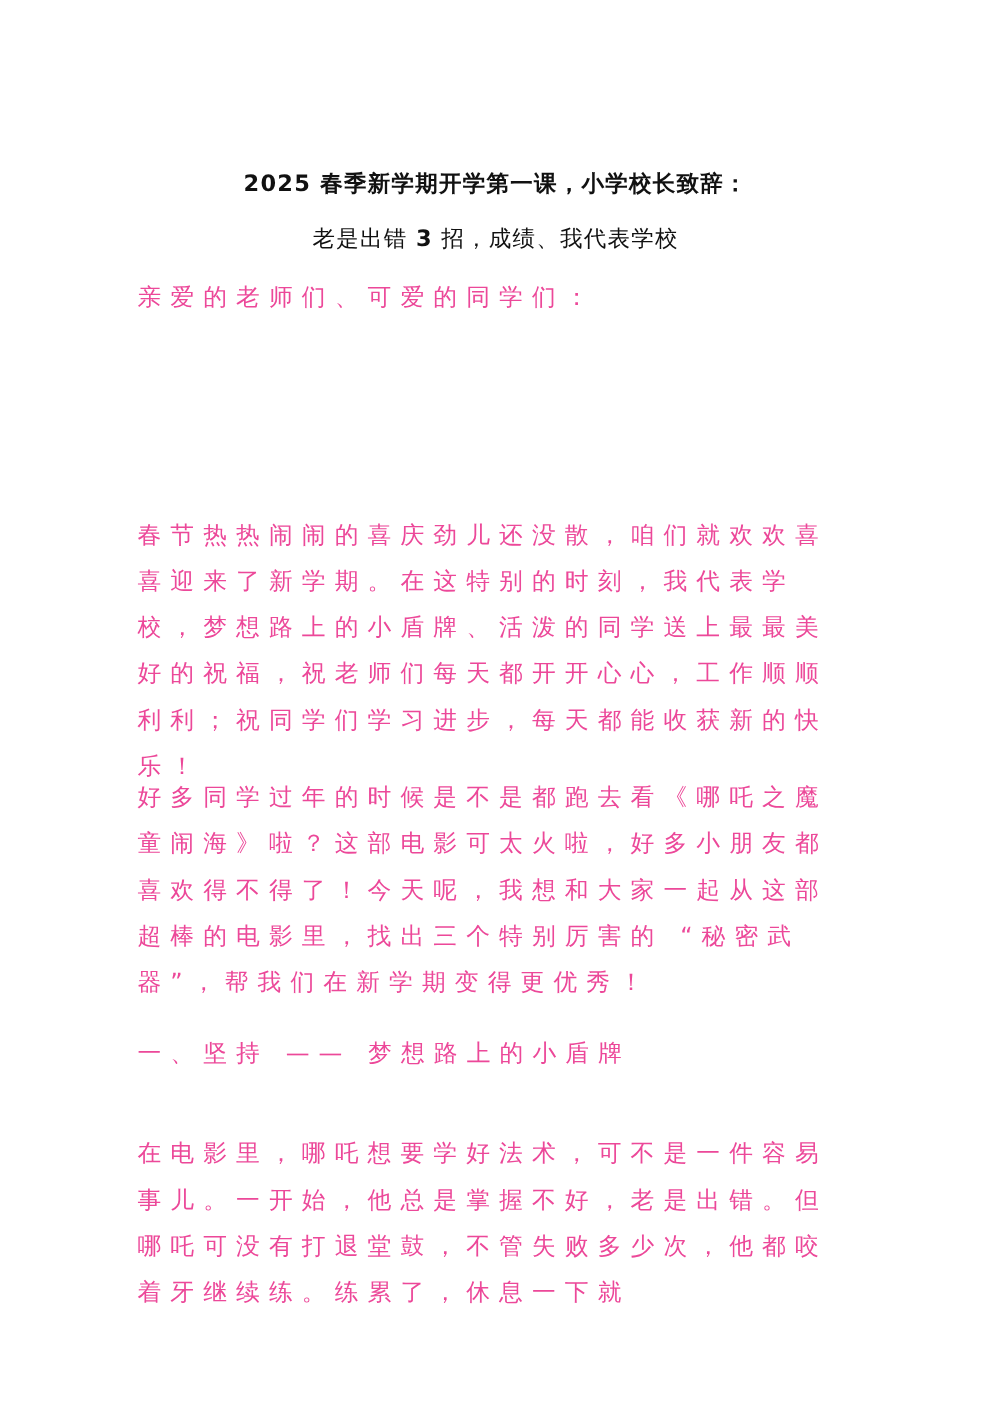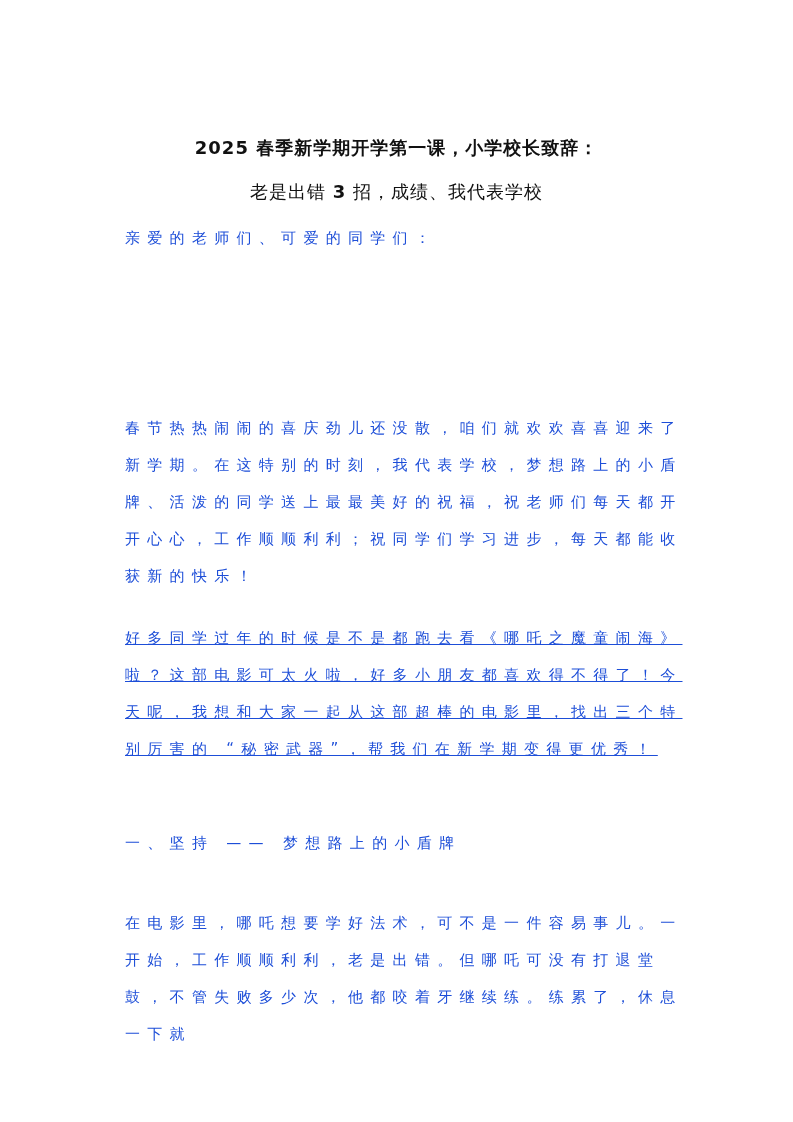--- a/index.html
+++ b/index.html
@@ -31,27 +31,27 @@
       font-size: 18px;
       line-height: 44px;
       color: #111111;
       letter-spacing: 1px;
     }
     .title-line { display: block; white-space: nowrap; }
     .title-line.l2 { font-weight: normal; }
     .title-line .num { font-weight: bold; }
     .body-block {
       position: absolute;
-      left: 125px;
+      left: 110px;
       width: 566px;
       font-family: "DejaVu Sans", "Liberation Sans", sans-serif;
-      font-size: 15px;
+      font-size: 19px;
       line-height: 37px;
       letter-spacing: 7.3px;
-      color: #1d4ed8;
+      color: #ec4899;
       margin: 0;
       word-break: break-all;
     }
     .para { margin: 0; }
   </style>
 </head>
 <body>
 
 <div class="page">
 
@@ -62,25 +62,25 @@
 
   <div class="body-block" style="top:220px;">
     <p class="para">亲爱的老师们、可爱的同学们：</p>
   </div>
 
 
   <div class="body-block" style="top:410px;">
     <p class="para">春节热热闹闹的喜庆劲儿还没散，咱们就欢欢喜喜迎来了新学期。在这特别的时刻，我代表学校，梦想路上的小盾牌、活泼的同学送上最最美好的祝福，祝老师们每天都开开心心，工作顺顺利利；祝同学们学习进步，每天都能收获新的快乐！</p>
   </div>
 
-  <div class="body-block" style="top:620px;text-decoration:underline;">
+  <div class="body-block" style="top:620px;">
     <p class="para">好多同学过年的时候是不是都跑去看《哪吒之魔童闹海》啦？这部电影可太火啦，好多小朋友都喜欢得不得了！今天呢，我想和大家一起从这部超棒的电影里，找出三个特别厉害的 “秘密武器”，帮我们在新学期变得更优秀！</p>
   </div>
 
   <div class="body-block" style="top:825px;">
     <p class="para">一、坚持 —— 梦想路上的小盾牌</p>
   </div>
 
   <div class="body-block" style="top:905px;">
-    <p class="para">在电影里，哪吒想要学好法术，可不是一件容易事儿。一开始，工作顺顺利利，老是出错。但哪吒可没有打退堂鼓，不管失败多少次，他都咬着牙继续练。练累了，休息一下就</p>
+    <p class="para">在电影里，哪吒想要学好法术，可不是一件容易事儿。一开始，他总是掌握不好，老是出错。但哪吒可没有打退堂鼓，不管失败多少次，他都咬着牙继续练。练累了，休息一下就</p>
   </div>
 
 </div>
 
 </body></html>

